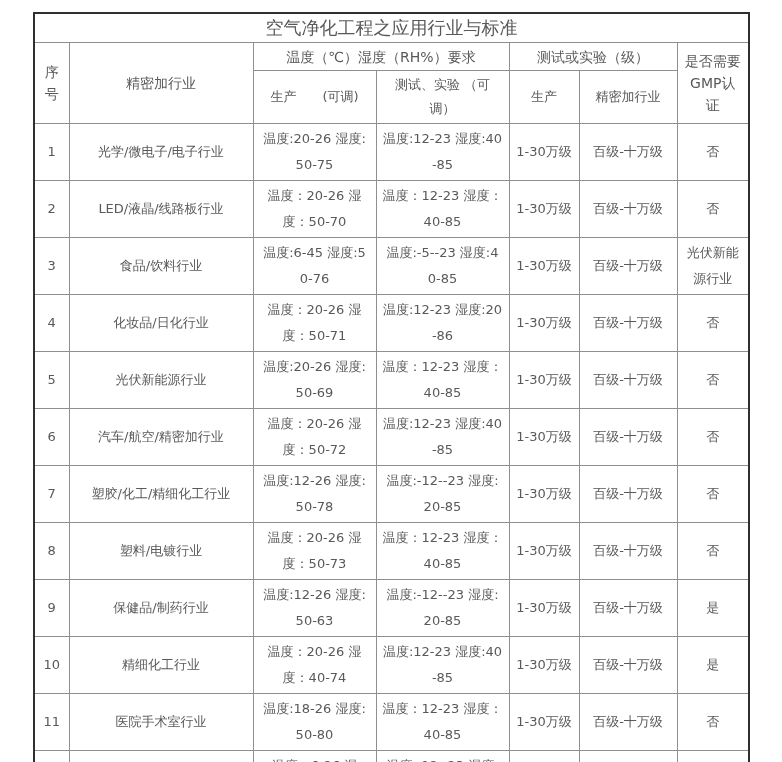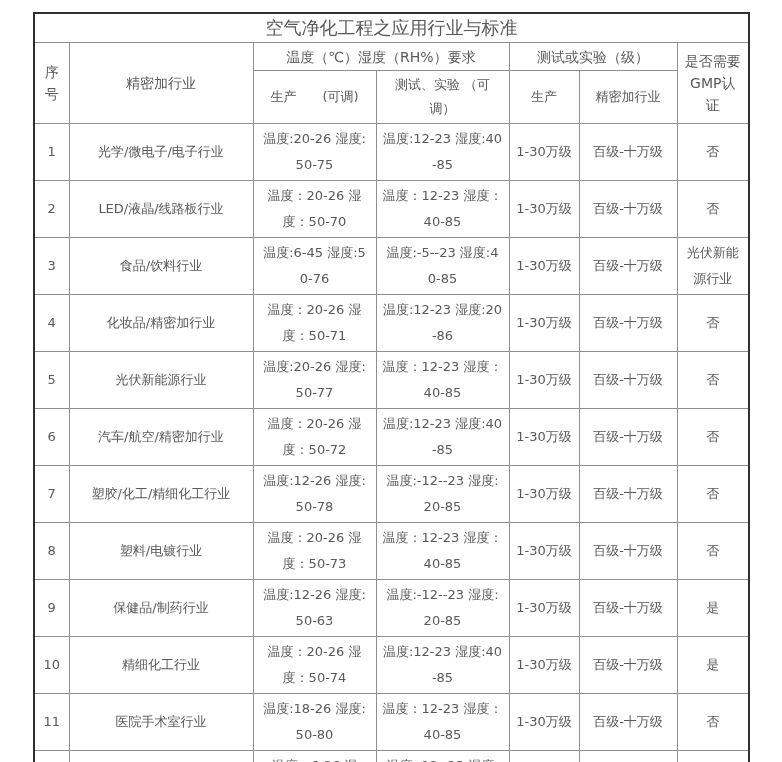--- a/index.html
+++ b/index.html
@@ -119,32 +119,32 @@
     <td class="cell-industry">食品/饮料行业</td>
     <td class="cell-prod-th">温度:6-45   湿度:50-76</td>
     <td class="cell-test-th">温度:-5--23  湿度:40-85</td>
     <td class="cell-prod-clean">1-30万级</td>
     <td class="cell-test-clean">百级-十万级</td>
     <td class="cell-gmp">光伏新能源行业</td>
   </tr>
 
   <tr class="data-row">
     <td class="cell-index">4</td>
-    <td class="cell-industry">化妆品/精密加行业</td>
+    <td class="cell-industry">化妆品/日化行业</td>
     <td class="cell-prod-th">温度：20-26 湿度：50-71</td>
     <td class="cell-test-th">温度:12-23  湿度:20-86</td>
     <td class="cell-prod-clean">1-30万级</td>
     <td class="cell-test-clean">百级-十万级</td>
     <td class="cell-gmp">否</td>
   </tr>
 
   <tr class="data-row">
     <td class="cell-index">5</td>
     <td class="cell-industry">光伏新能源行业</td>
-    <td class="cell-prod-th">温度:20-26  湿度:50-77</td>
+    <td class="cell-prod-th">温度:20-26  湿度:50-69</td>
     <td class="cell-test-th">温度：12-23 湿度：40-85</td>
     <td class="cell-prod-clean">1-30万级</td>
     <td class="cell-test-clean">百级-十万级</td>
     <td class="cell-gmp">否</td>
   </tr>
 
   <tr class="data-row">
     <td class="cell-index">6</td>
     <td class="cell-industry">汽车/航空/精密加行业</td>
     <td class="cell-prod-th">温度：20-26 湿度：50-72</td>
@@ -180,21 +180,21 @@
     <td class="cell-prod-th">温度:12-26  湿度:50-63</td>
     <td class="cell-test-th">温度:-12--23  湿度:20-85</td>
     <td class="cell-prod-clean">1-30万级</td>
     <td class="cell-test-clean">百级-十万级</td>
     <td class="cell-gmp">是</td>
   </tr>
 
   <tr class="data-row">
     <td class="cell-index">10</td>
     <td class="cell-industry">精细化工行业</td>
-    <td class="cell-prod-th">温度：20-26 湿度：50-74</td>
+    <td class="cell-prod-th">温度：20-26 湿度：40-74</td>
     <td class="cell-test-th">温度:12-23  湿度:40-85</td>
     <td class="cell-prod-clean">1-30万级</td>
     <td class="cell-test-clean">百级-十万级</td>
     <td class="cell-gmp">是</td>
   </tr>
 
   <tr class="data-row">
     <td class="cell-index">11</td>
     <td class="cell-industry">医院手术室行业</td>
     <td class="cell-prod-th">温度:18-26  湿度:50-80</td>

